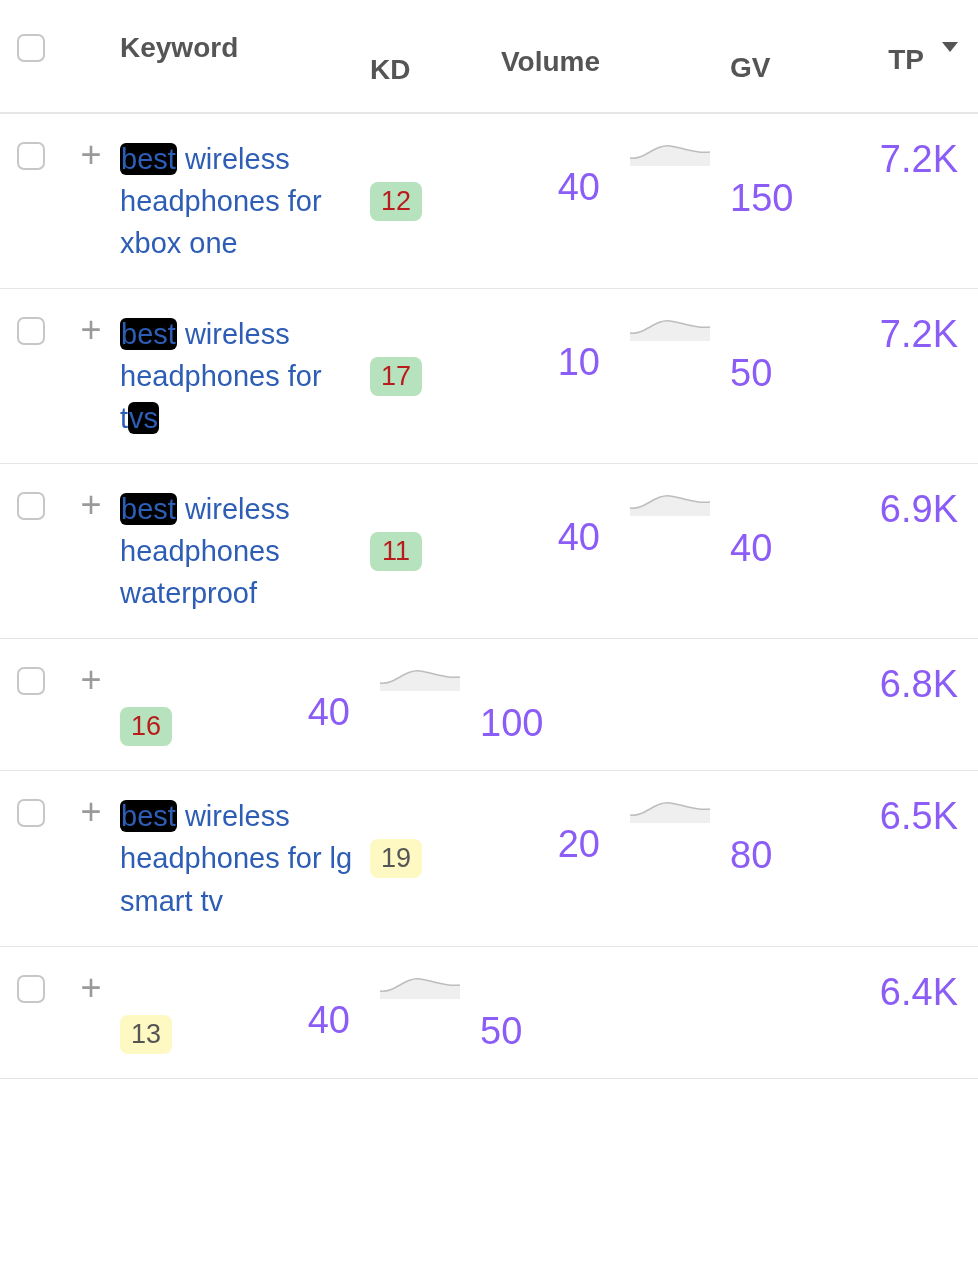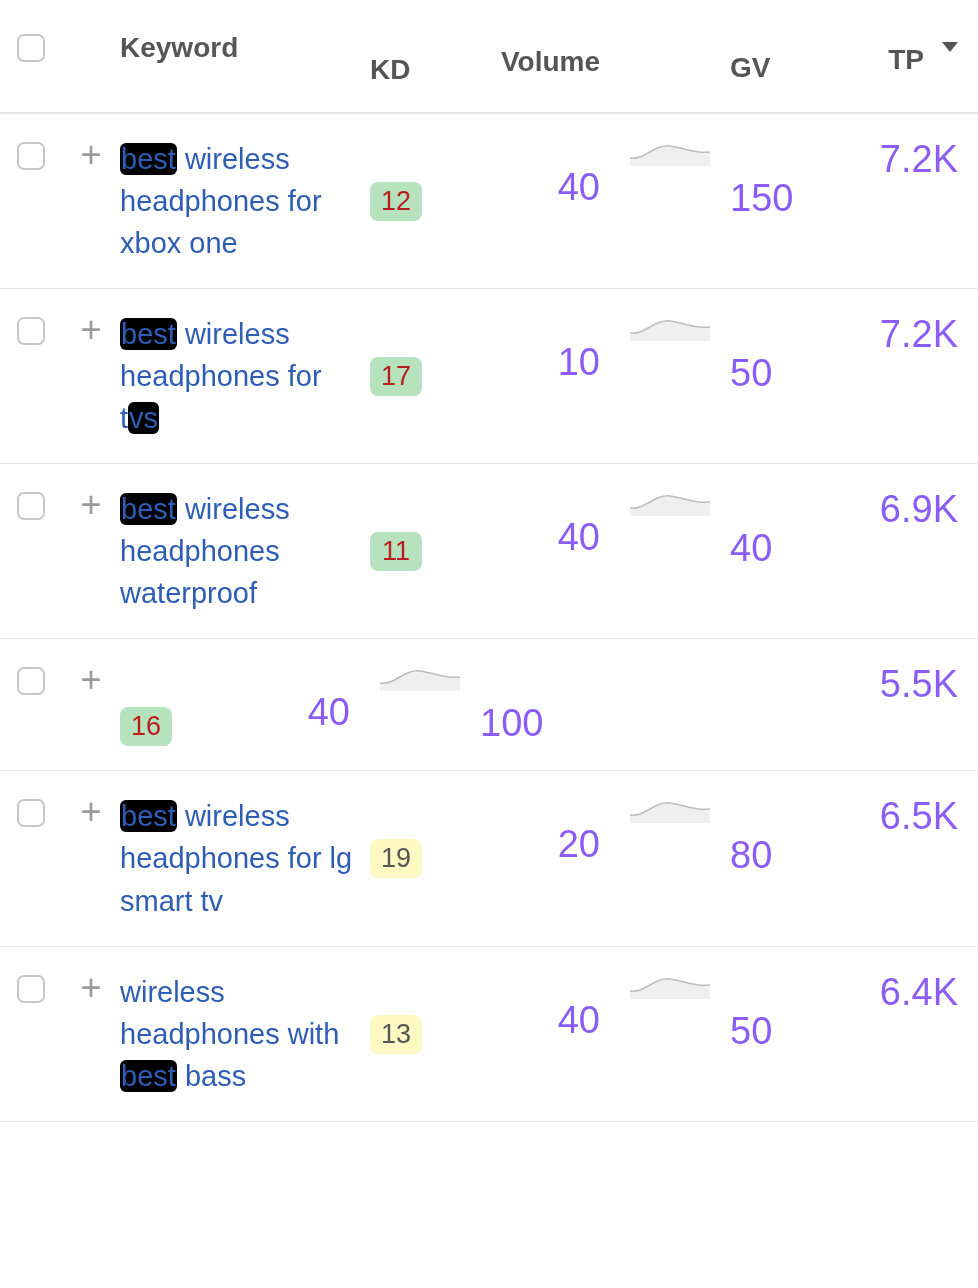--- a/index.html
+++ b/index.html
@@ -192,21 +192,21 @@
         </div>
         <div class="col-kd"><span class="kd-badge kd-green">16</span></div>
         <div class="col-volume num">40</div>
         <div class="col-trend">
           <svg class="trend" viewBox="0 0 80 28">
             <path class="fill" d="M0,20 C15,22 25,6 40,8 C55,10 65,16 80,14 L80,28 L0,28 Z"></path>
             <path class="line" d="M0,20 C15,22 25,6 40,8 C55,10 65,16 80,14"></path>
           </svg>
         </div>
         <div class="col-gv num">100</div>
-        <div class="col-tp num">5.5K</div>
+        <div class="col-tp num">6.8K</div>
       </div>
       <div class="data-row">
         <div class="col-check">
           <div class="checkbox"></div>
         </div>
         <div class="col-add">
           <div class="plus-icon">+</div>
         </div>
         <div class="col-keyword"><span class="keyword-link"><span class="hl">best</span> wireless headphones for lg smart tv</span></div>
         <div class="col-kd"><span class="kd-badge kd-gray">19</span></div>
@@ -220,21 +220,20 @@
         <div class="col-gv num">80</div>
         <div class="col-tp num">6.5K</div>
       </div>
       <div class="data-row">
         <div class="col-check">
           <div class="checkbox"></div>
         </div>
         <div class="col-add">
           <div class="plus-icon">+</div>
         </div>
-        <div class="col-keyword"><span class="keyword-link">wireless headphones with <span class="hl">best</span> bass</span></div>
         <div class="col-kd"><span class="kd-badge kd-gray">13</span></div>
         <div class="col-volume num">40</div>
         <div class="col-trend">
           <svg class="trend" viewBox="0 0 80 28">
             <path class="fill" d="M0,20 C15,22 25,6 40,8 C55,10 65,16 80,14 L80,28 L0,28 Z"></path>
             <path class="line" d="M0,20 C15,22 25,6 40,8 C55,10 65,16 80,14"></path>
           </svg>
         </div>
         <div class="col-gv num">50</div>
         <div class="col-tp num">6.4K</div>

